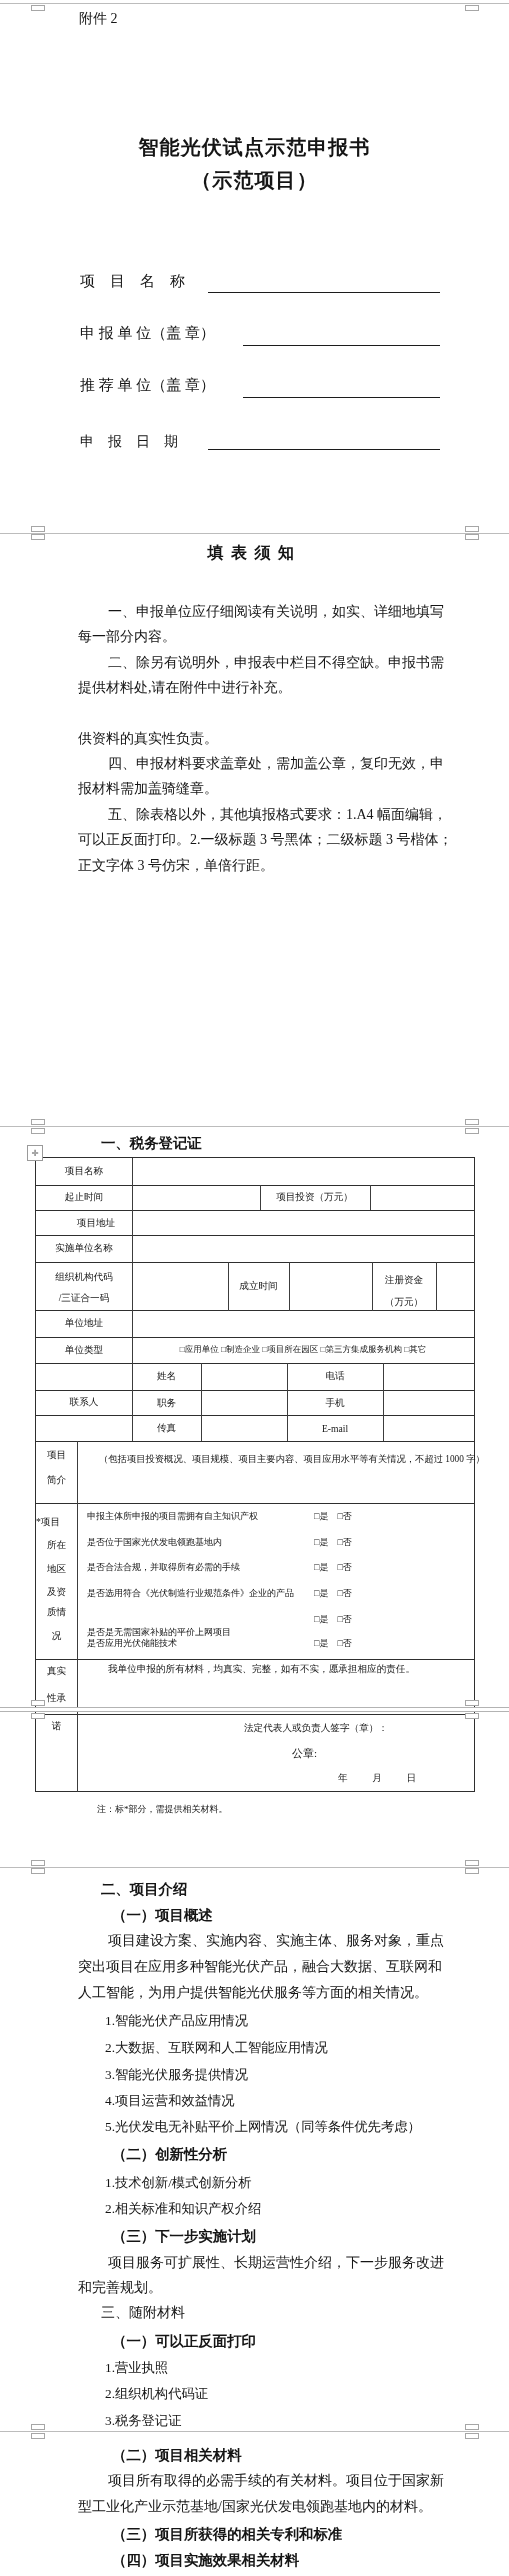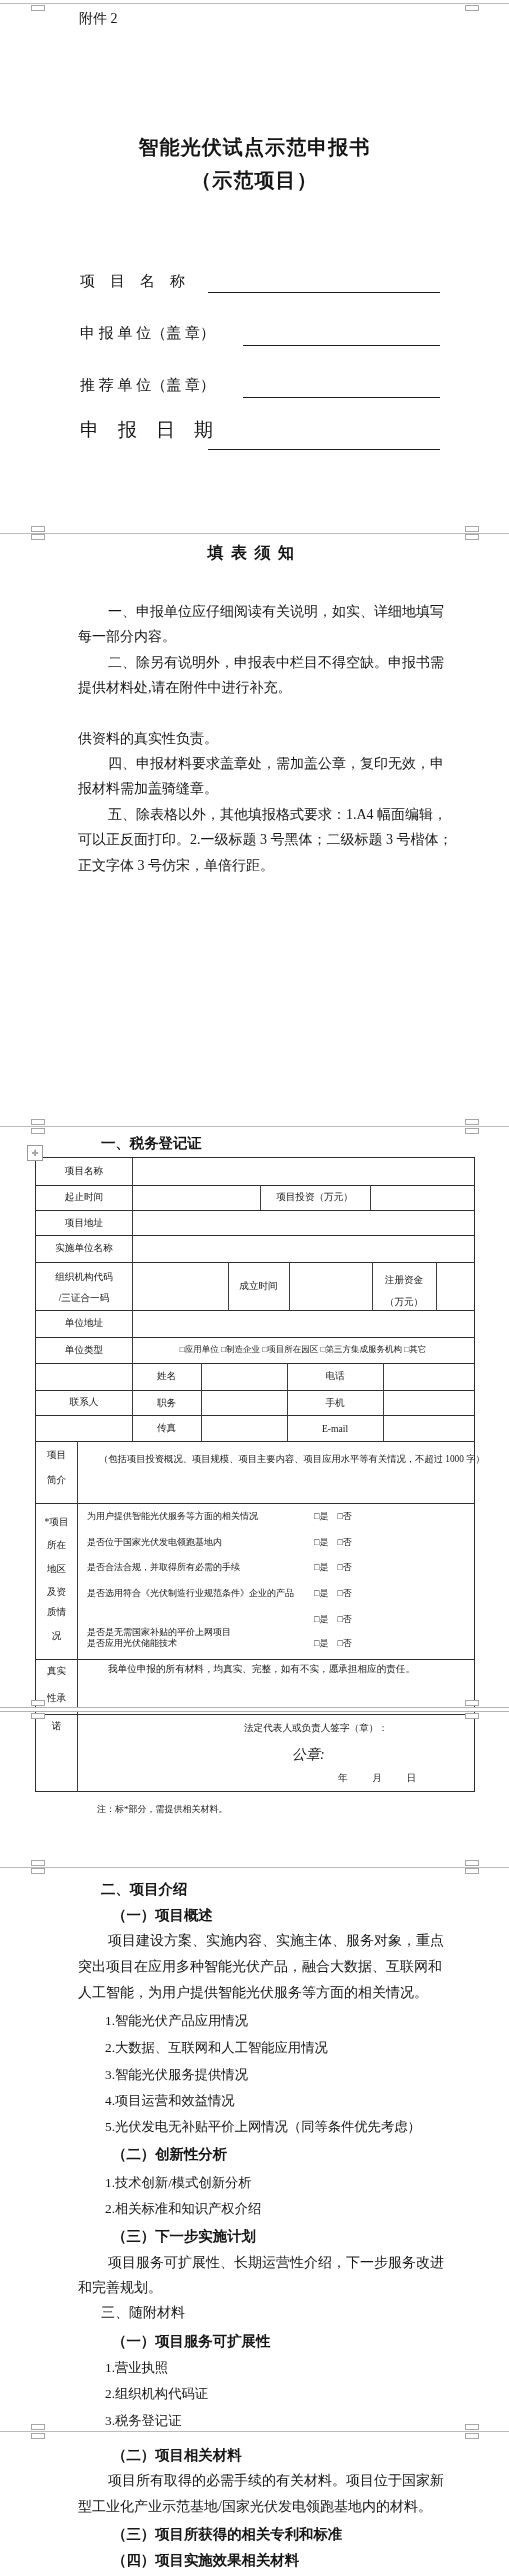--- a/index.html
+++ b/index.html
@@ -70,21 +70,21 @@
 
   <div class="abs serif" style="left:80px;top:272px;font-size:15px;white-space:nowrap;">项　目　名　称</div>
   <div class="ul" style="left:208px;top:292px;width:232px;"></div>
 
   <div class="abs serif" style="left:80px;top:324px;font-size:15px;white-space:nowrap;">申 报 单 位（盖 章）</div>
   <div class="ul" style="left:243px;top:345px;width:197px;"></div>
 
   <div class="abs serif" style="left:80px;top:376px;font-size:15px;white-space:nowrap;">推 荐 单 位（盖 章）</div>
   <div class="ul" style="left:243px;top:397px;width:197px;"></div>
 
-  <div class="abs serif" style="left:80px;top:417px;font-size:19px;white-space:nowrap;font-family:Liberation Serif, serif;">申　报　日　期</div>
+  <div class="abs serif" style="left:80px;top:433px;font-size:14px;white-space:nowrap;font-family:Liberation Serif, serif;">申　报　日　期</div>
   <div class="ul" style="left:208px;top:449px;width:232px;"></div>
 
   <div class="abs sans b center" style="top:543px;font-size:16px;letter-spacing:7.5px;">填表须知</div>
 
   <div class="abs serif body26" style="left:108px;top:604px;">一、申报单位应仔细阅读有关说明，如实、详细地填写</div>
   <div class="abs serif body26" style="left:78px;top:629px;">每一部分内容。</div>
   <div class="abs serif body26" style="left:108px;top:655px;">二、除另有说明外，申报表中栏目不得空缺。申报书需</div>
   <div class="abs serif body26" style="left:78px;top:680px;">提供材料处,请在附件中进行补充。</div>
   <div class="abs serif body26" style="left:78px;top:731px;">供资料的真实性负责。</div>
   <div class="abs serif body26" style="left:108px;top:756px;">四、申报材料要求盖章处，需加盖公章，复印无效，申</div>
@@ -123,21 +123,21 @@
     <div class="vb" style="left:336px;top:104px;height:49px;"></div>
     <div class="vb" style="left:400px;top:104px;height:49px;"></div>
     <div class="vb" style="left:165px;top:205px;height:78px;"></div>
     <div class="vb" style="left:251px;top:205px;height:78px;"></div>
     <div class="vb" style="left:347px;top:205px;height:78px;"></div>
     <div class="vb" style="left:41px;top:283px;height:351px;"></div>
 
     <div class="cell" style="left:0;top:0;width:96px;height:27px;">项目名称</div>
     <div class="cell" style="left:0;top:27px;width:96px;height:25px;">起止时间</div>
     <div class="cell" style="left:224px;top:27px;width:109px;height:25px;">项目投资（万元）</div>
-    <div class="cell" style="left:0;top:52px;width:96px;height:26px;">项目地址</div>
+    <div class="cell" style="left:12px;top:52px;width:96px;height:26px;">项目地址</div>
     <div class="cell" style="left:0;top:77px;width:96px;height:26px;">实施单位名称</div>
     <div class="tline" style="left:0;top:113px;width:96px;text-align:center;font-size:9.6px;">组织机构代码</div>
     <div class="tline" style="left:0;top:134px;width:96px;text-align:center;font-size:9.6px;">/三证合一码</div>
     <div class="cell" style="left:192px;top:104px;width:61px;height:49px;">成立时间</div>
     <div class="tline" style="left:336px;top:116px;width:64px;text-align:center;font-size:9.6px;">注册资金</div>
     <div class="tline" style="left:336px;top:138px;width:64px;text-align:center;font-size:9.6px;">（万元）</div>
     <div class="cell" style="left:0;top:152px;width:96px;height:27px;">单位地址</div>
     <div class="cell" style="left:0;top:179px;width:96px;height:26px;">单位类型</div>
     <div class="cell" style="left:0;top:205px;width:96px;height:78px;">联系人</div>
     <div class="cell" style="left:96px;top:179px;width:342px;height:26px;font-size:8.5px;">□应用单位  □制造企业  □项目所在园区  □第三方集成服务机构  □其它</div>
@@ -145,46 +145,46 @@
     <div class="cell" style="left:251px;top:205px;width:96px;height:27px;">电话</div>
     <div class="cell" style="left:96px;top:232px;width:69px;height:26px;">职务</div>
     <div class="cell" style="left:251px;top:232px;width:96px;height:26px;">手机</div>
     <div class="cell" style="left:96px;top:257px;width:69px;height:26px;">传真</div>
     <div class="cell" style="left:251px;top:257px;width:96px;height:26px;">E-mail</div>
 
     <div class="tline" style="left:0;top:291px;width:41px;text-align:center;font-size:9.6px;">项目</div>
     <div class="tline" style="left:0;top:316px;width:41px;text-align:center;font-size:9.6px;">简介</div>
     <div class="tline" style="left:63px;top:295px;font-size:9.3px;">（包括项目投资概况、项目规模、项目主要内容、项目应用水平等有关情况，不超过 1000 字）</div>
 
-    <div class="tline" style="left:0;top:358px;width:41px;text-align:center;font-size:9.6px;">*项目</div>
+    <div class="tline" style="left:0;top:358px;width:41px;font-size:9.6px;">*项目</div>
     <div class="tline" style="left:0;top:381px;width:41px;text-align:center;font-size:9.6px;">所在</div>
     <div class="tline" style="left:0;top:405px;width:41px;text-align:center;font-size:9.6px;">地区</div>
     <div class="tline" style="left:0;top:428px;width:41px;text-align:center;font-size:9.6px;">及资</div>
     <div class="tline" style="left:0;top:448px;width:41px;text-align:center;font-size:9.6px;">质情</div>
     <div class="tline" style="left:0;top:472px;width:41px;text-align:center;font-size:9.6px;">况</div>
 
-    <div class="tline" style="left:51px;top:352px;font-size:9px;">为用户提供智能光伏服务等方面的相关情况</div>
+    <div class="tline" style="left:51px;top:352px;font-size:9px;">申报主体所申报的项目需拥有自主知识产权</div>
     <div class="tline" style="left:278px;top:352px;font-size:9px;">□是　□否</div>
     <div class="tline" style="left:51px;top:378px;font-size:9px;">是否位于国家光伏发电领跑基地内</div>
     <div class="tline" style="left:278px;top:378px;font-size:9px;">□是　□否</div>
     <div class="tline" style="left:51px;top:403px;font-size:9px;">是否合法合规，并取得所有必需的手续</div>
     <div class="tline" style="left:278px;top:403px;font-size:9px;">□是　□否</div>
     <div class="tline" style="left:51px;top:429px;font-size:9px;">是否选用符合《光伏制造行业规范条件》企业的产品</div>
     <div class="tline" style="left:278px;top:429px;font-size:9px;">□是　□否</div>
     <div class="tline" style="left:51px;top:468px;font-size:9px;">是否是无需国家补贴的平价上网项目</div>
     <div class="tline" style="left:278px;top:455px;font-size:9px;">□是　□否</div>
     <div class="tline" style="left:51px;top:479px;font-size:9px;">是否应用光伏储能技术</div>
     <div class="tline" style="left:278px;top:479px;font-size:9px;">□是　□否</div>
 
     <div class="tline" style="left:0;top:507px;width:41px;text-align:center;font-size:9.6px;">真实</div>
     <div class="tline" style="left:0;top:534px;width:41px;text-align:center;font-size:9.6px;">性承</div>
     <div class="tline" style="left:0;top:562px;width:41px;text-align:center;font-size:9.6px;">诺</div>
     <div class="tline" style="left:72px;top:505px;font-size:9.6px;">我单位申报的所有材料，均真实、完整，如有不实，愿承担相应的责任。</div>
     <div class="tline" style="left:208px;top:564px;font-size:9.6px;">法定代表人或负责人签字（章）：</div>
-    <div class="tline" style="left:256px;top:588px;font-size:14px;font-style:italic;">公章:</div>
+    <div class="tline" style="left:256px;top:588px;font-size:11px;">公章:</div>
     <div class="tline" style="left:302px;top:614px;font-size:9.6px;letter-spacing:7.5px;">年　月　日</div>
 
     <div class="ecell" style="left:97px;top:1.1px;width:340px;height:24.5px;"></div>
     <div class="ecell" style="left:97px;top:28px;width:126px;height:23px;"></div>
     <div class="ecell" style="left:335px;top:28px;width:102px;height:23px;"></div>
     <div class="ecell" style="left:97px;top:53px;width:340px;height:23.5px;"></div>
     <div class="ecell" style="left:97px;top:78px;width:340px;height:24px;"></div>
     <div class="ecell" style="left:97px;top:105px;width:94px;height:46px;"></div>
     <div class="ecell" style="left:255px;top:105px;width:81px;height:46px;"></div>
     <div class="ecell" style="left:401px;top:105px;width:36px;height:46px;"></div>
@@ -210,21 +210,21 @@
   <div class="abs serif item25" style="left:105px;top:2066px;">3.智能光伏服务提供情况</div>
   <div class="abs serif item25" style="left:105px;top:2092px;">4.项目运营和效益情况</div>
   <div class="abs serif item25" style="left:105px;top:2118px;">5.光伏发电无补贴平价上网情况（同等条件优先考虑）</div>
   <div class="abs sans b h2s" style="left:112px;top:2145px;">（二）创新性分析</div>
   <div class="abs serif item25" style="left:105px;top:2174px;">1.技术创新/模式创新分析</div>
   <div class="abs serif item25" style="left:105px;top:2200px;">2.相关标准和知识产权介绍</div>
   <div class="abs sans b h2s" style="left:112px;top:2227px;">（三）下一步实施计划</div>
   <div class="abs serif body26" style="left:108px;top:2255px;">项目服务可扩展性、长期运营性介绍，下一步服务改进</div>
   <div class="abs serif body26" style="left:78px;top:2280px;">和完善规划。</div>
   <div class="abs serif" style="left:101px;top:2304px;font-size:14px;white-space:nowrap;">三、随附材料</div>
-  <div class="abs sans b h2s" style="left:112px;top:2332px;">（一）项目服务可扩展性</div>
+  <div class="abs sans b h2s" style="left:112px;top:2332px;">（一）可以正反面打印</div>
   <div class="abs serif item25" style="left:105px;top:2359px;">1.营业执照</div>
   <div class="abs serif item25" style="left:105px;top:2385px;">2.组织机构代码证</div>
   <div class="abs serif item25" style="left:105px;top:2412px;">3.税务登记证</div>
 
   <div class="abs sans b h2s" style="left:112px;top:2446px;">（二）项目相关材料</div>
   <div class="abs serif body26" style="left:108px;top:2473px;">项目所有取得的必需手续的有关材料。项目位于国家新</div>
   <div class="abs serif body26" style="left:78px;top:2499px;">型工业化产业示范基地/国家光伏发电领跑基地内的材料。</div>
   <div class="abs sans b h2s" style="left:112px;top:2525px;">（三）项目所获得的相关专利和标准</div>
   <div class="abs sans b h2s" style="left:112px;top:2551px;">（四）项目实施效果相关材料</div>
 

